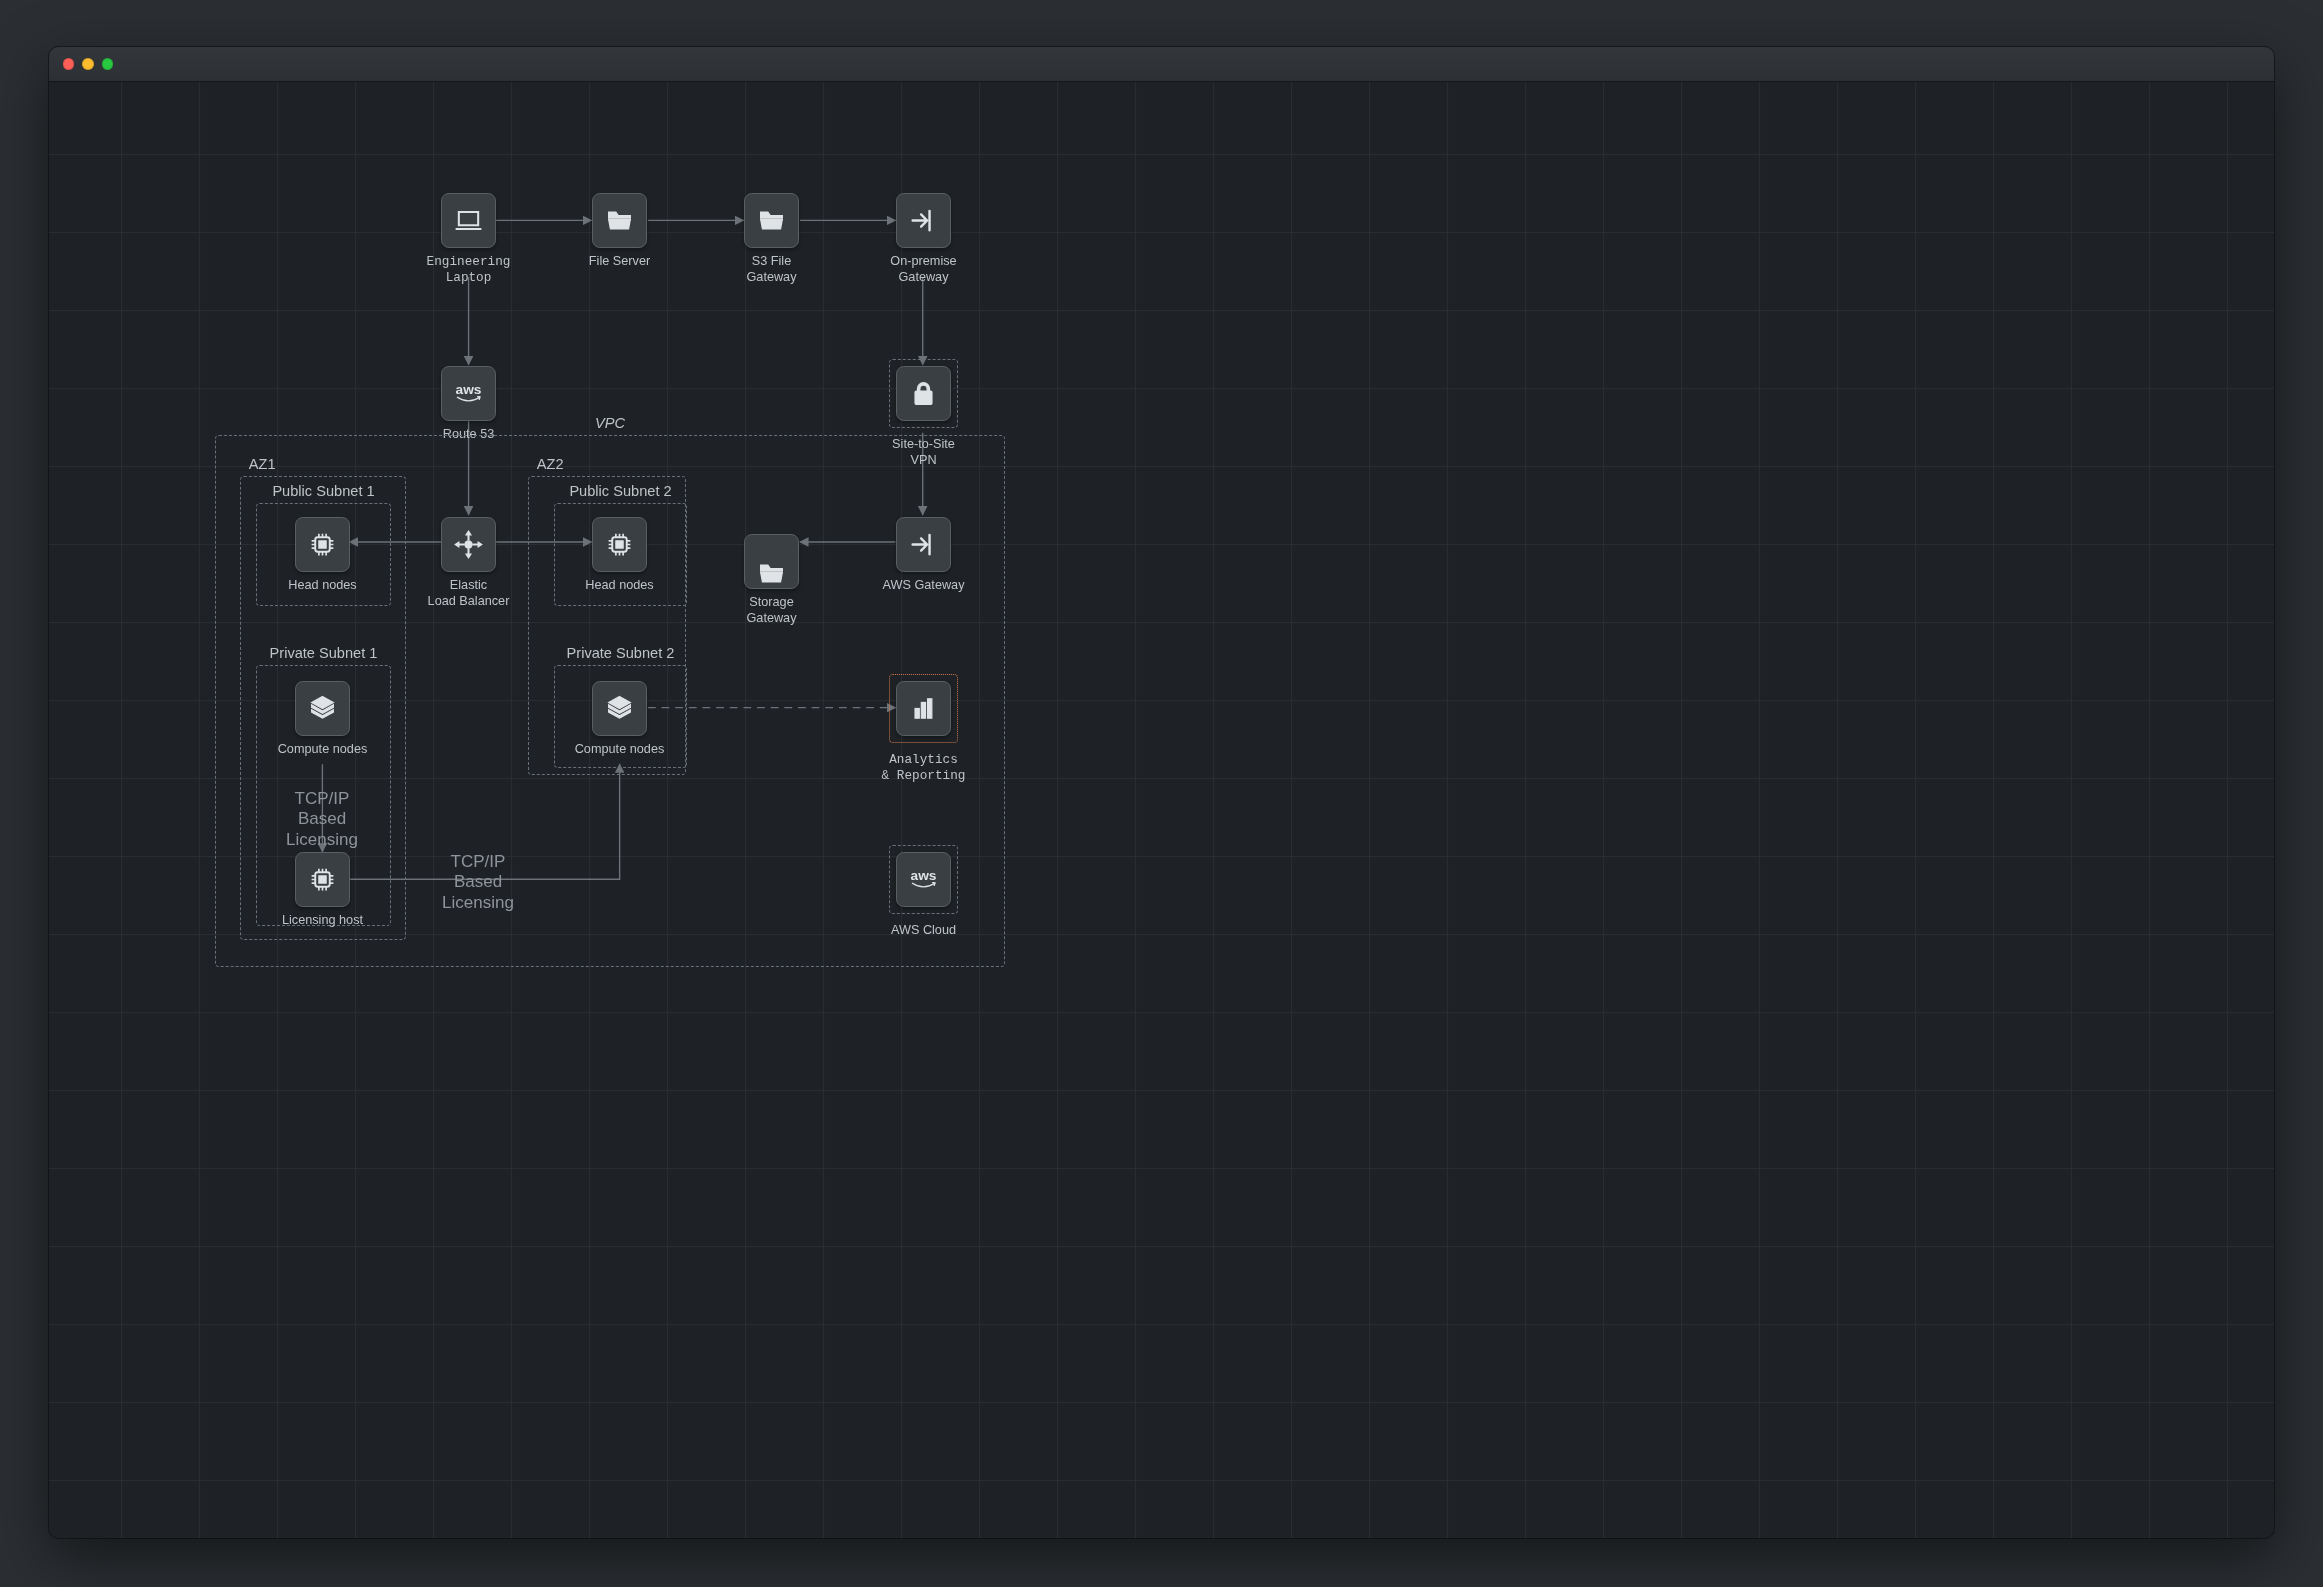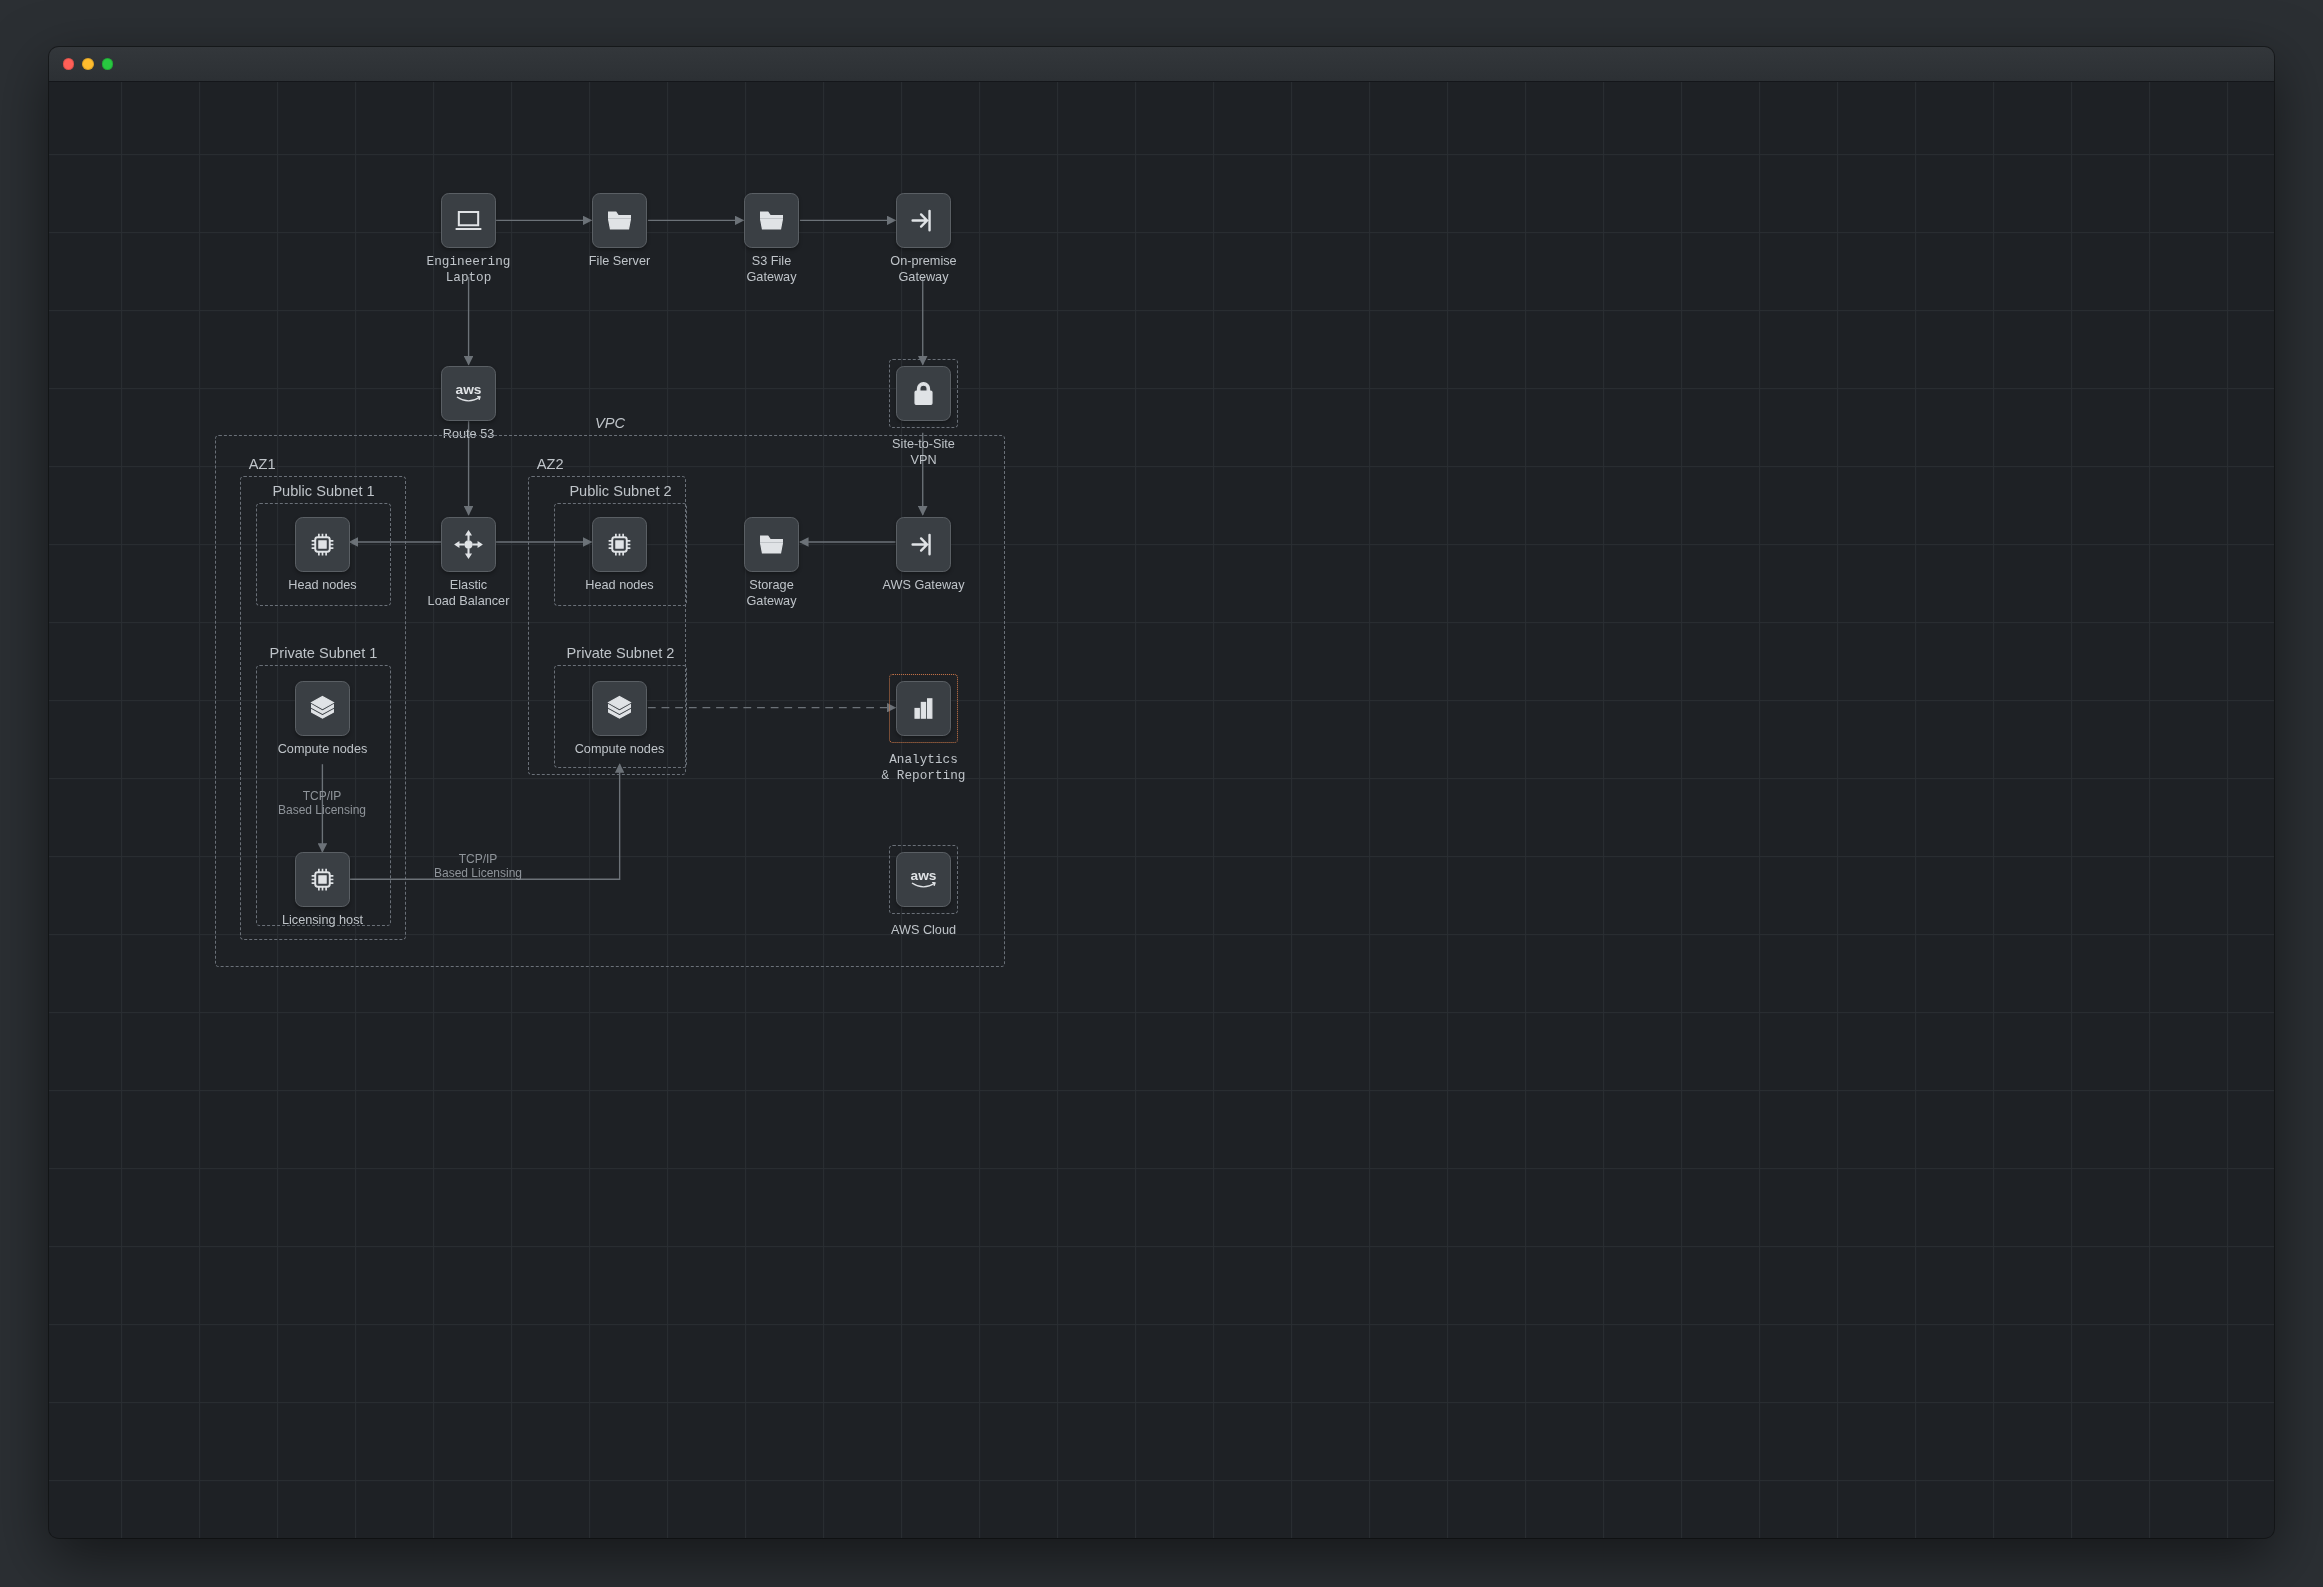--- a/index.html
+++ b/index.html
@@ -107,21 +107,21 @@
     transform: translateX(-50%);
     width: 137px;
     text-align: center;
     font-size: 12.7px;
     line-height: 1.25;
     color: var(--text-color);
   }
   .node-label.below-frame { top: 70px; }
   .edge-label {
     position: absolute;
-    font-size: 12px;
+    font-size: 17px;
     color: var(--text-dim);
     text-align: center;
     line-height: 1.2;
   }
   .icon { width: 29px; height: 29px; fill: #e0e3e6; stroke: #e0e3e6; }
   .aws-text { font-family: Arial, sans-serif; font-weight: bold; font-size: 13.7px; color:#e0e3e6; text-align:center; line-height:1;}
   .aws-smile { width: 25px; height: 7.8px; stroke:#e0e3e6; fill:none; stroke-width:1.4;}
 </style>
 </head>
 <body>
@@ -280,21 +280,21 @@
     <div class="frame" style="left:505px; top:583px; width:133px; height:103px;">
       <div class="frame-label-top">Private Subnet 2</div>
     </div>
     <div class="node" style="left:543px; top:599px;">
       <svg class="icon" viewBox="0 0 24 24">
           <path fill="#e0e3e6" d="M12 2l9 5-9 5-9-5 9-5zm0 12l9-5v2l-9 5-9-5V9l9 5zm0 4l9-5v2l-9 5-9-5v-2l9 5z"></path>
         </svg>
       <div class="node-label">Compute nodes</div>
     </div>
 
-    <div class="node" style="left:695px; top:435px;">
+    <div class="node" style="left:695px; top:452px;align-items:flex-end;">
       <svg class="icon" viewBox="0 0 24 24">
           <path fill="#e0e3e6" d="M3 5h6l2 3h10v2H3z"></path>
           <path fill="#e0e3e6" d="M3 11h18l-1.5 8H4.5z"></path>
         </svg>
       <div class="node-label">Storage<br>Gateway</div>
     </div>
 
     <div class="node" style="left:847px; top:435px;">
       <svg class="icon" viewBox="0 0 24 24">
           <path fill="none" stroke="#e0e3e6" stroke-width="2" d="M3 12h11 M10 7l5 5-5 5 M17 4v16" stroke-linecap="round" stroke-linejoin="round"></path>

